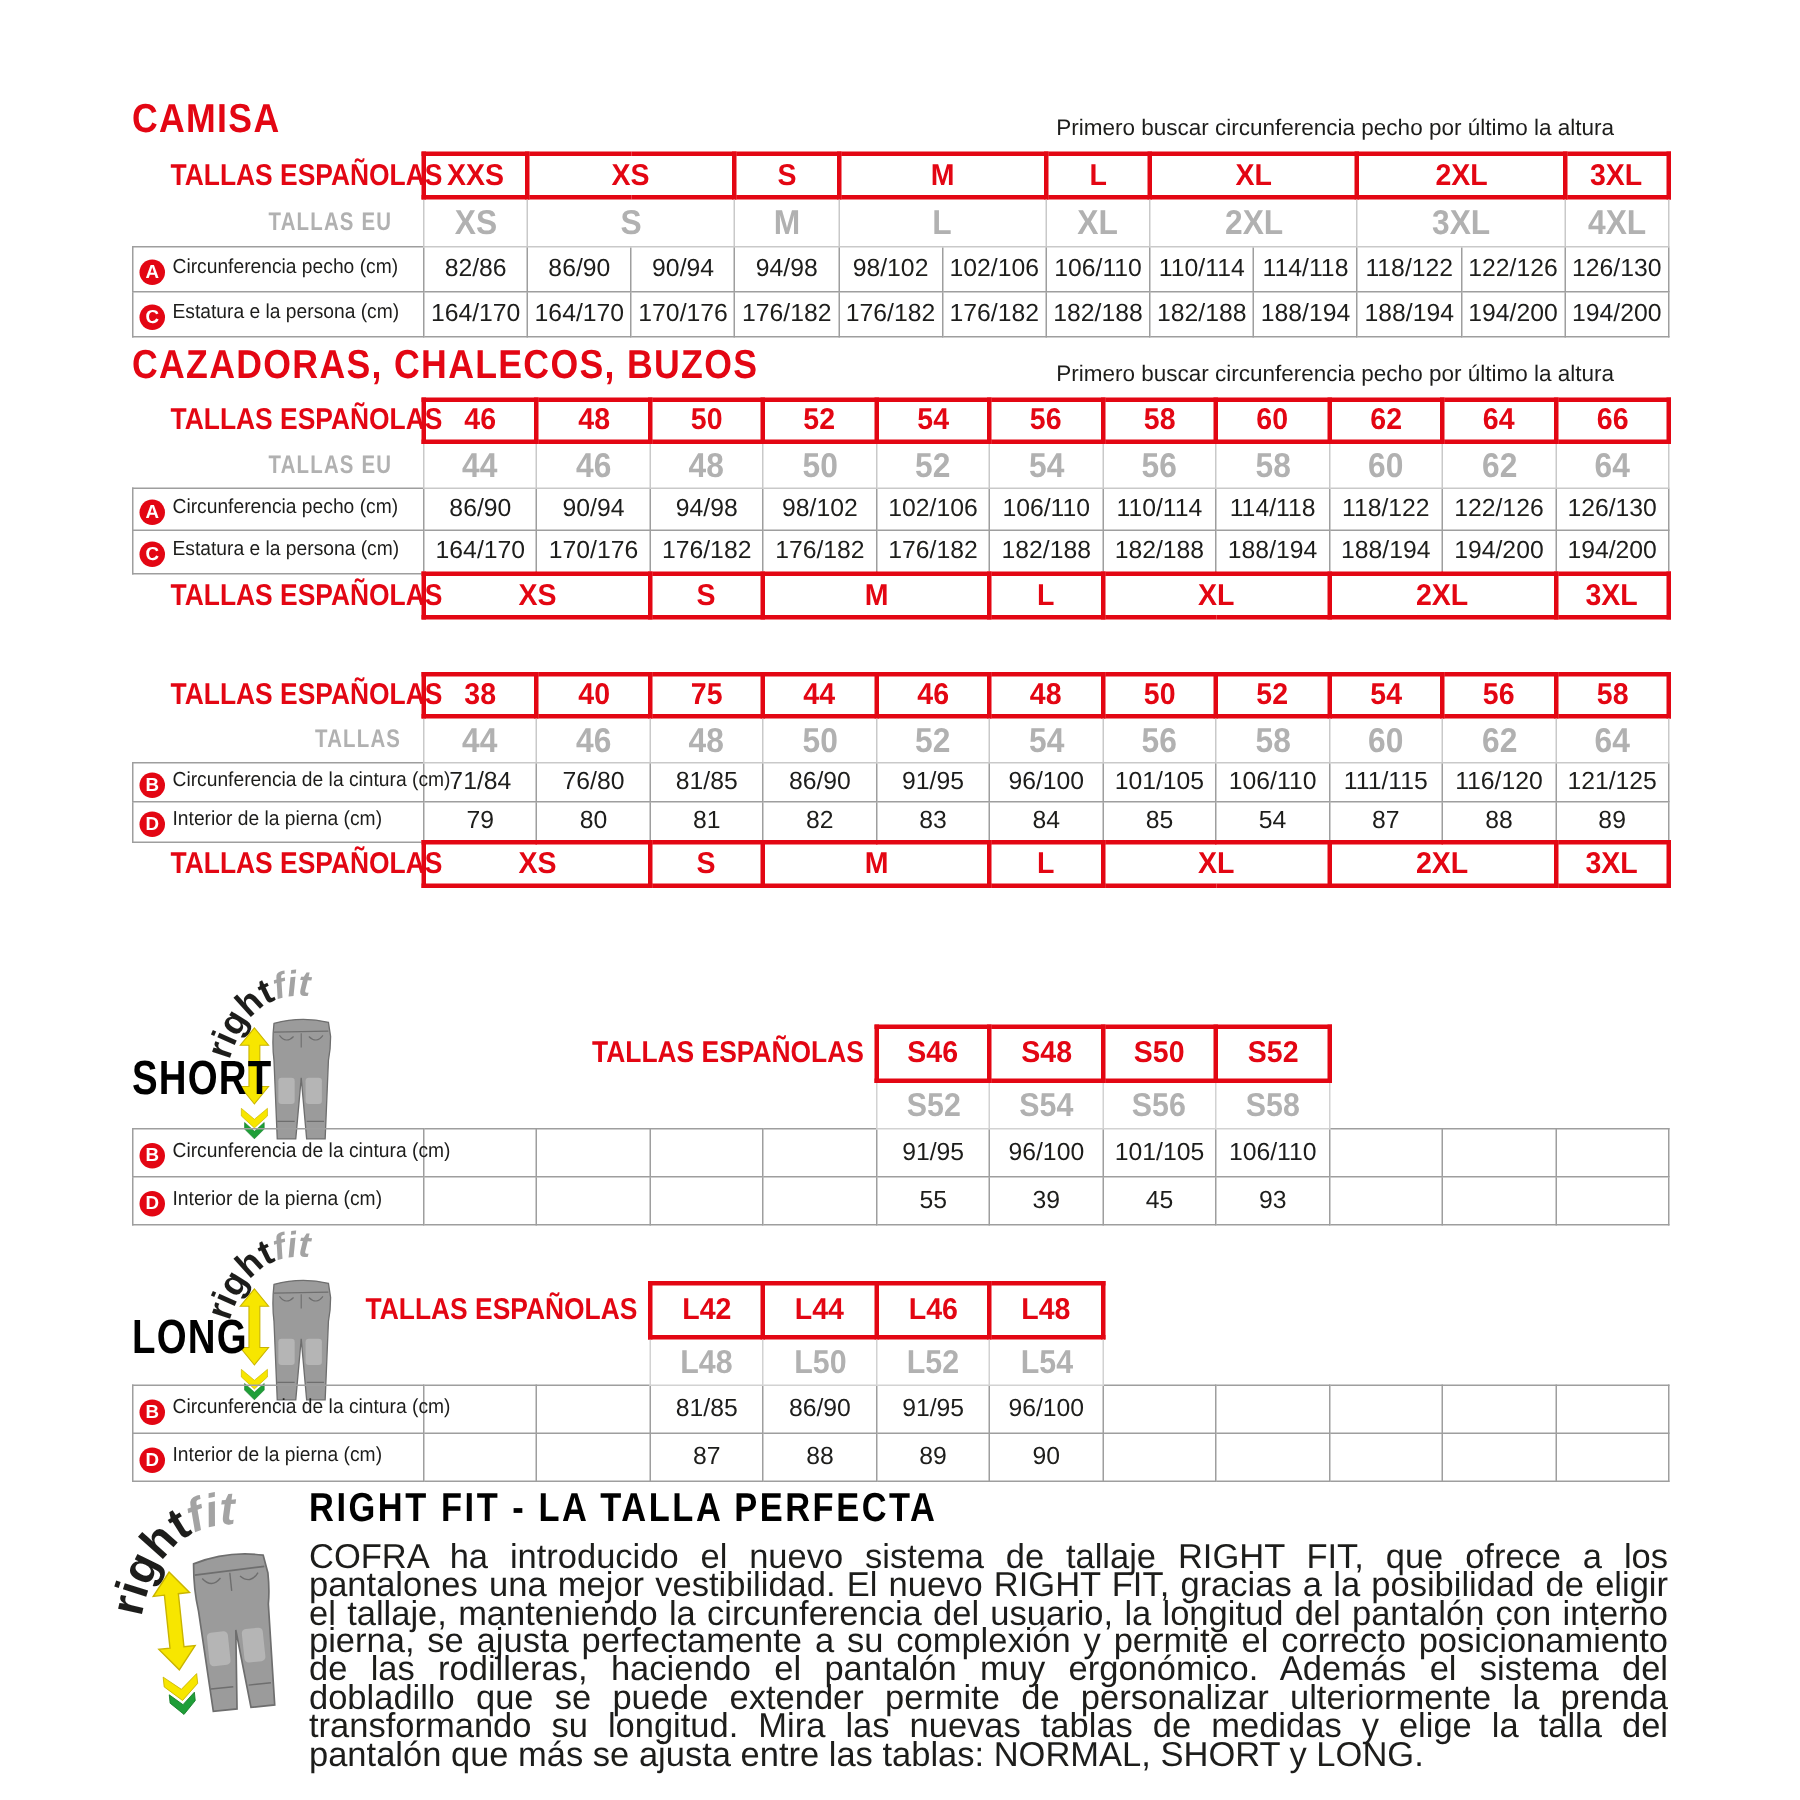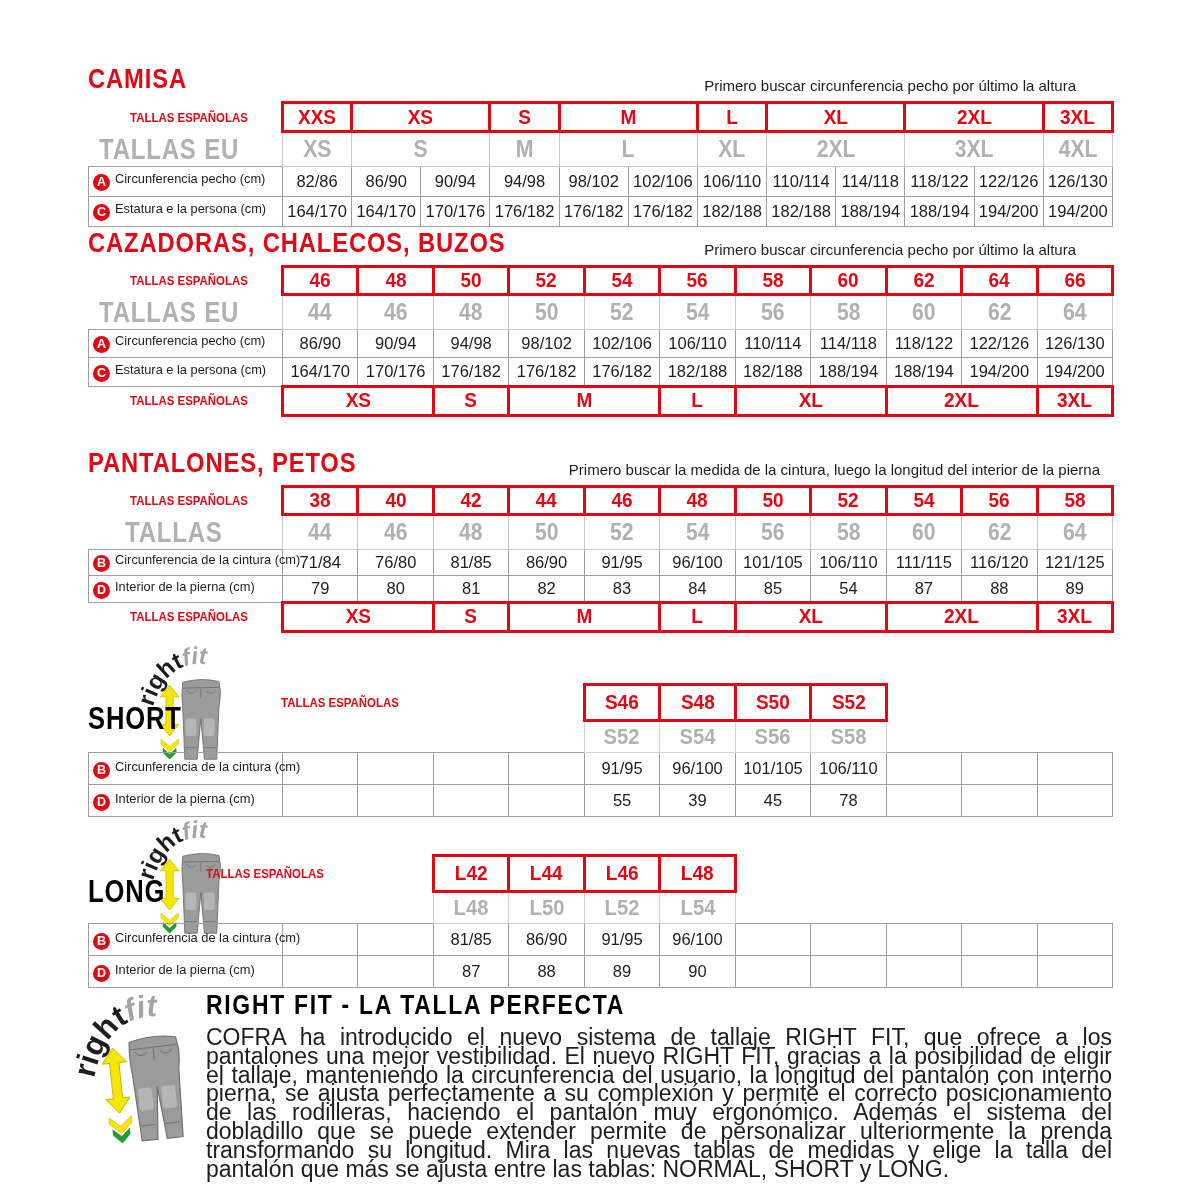--- a/index.html
+++ b/index.html
@@ -18,23 +18,23 @@
   .sec-title{margin:0;color:var(--red);font-size:27px;font-weight:bold;letter-spacing:1px;
              white-space:nowrap;transform:scaleX(.88);transform-origin:0 100%;}
   .note{font-size:15px;color:var(--ink);white-space:nowrap;padding-bottom:1px;}
   .note-wide{padding-right:38px;}
   .note-narrow{padding-right:14px;}
 
   table.tbl{border-collapse:collapse;table-layout:fixed;width:1024px;}
   td{padding:0;vertical-align:middle;text-align:center;white-space:nowrap;overflow:visible;}
   .cv{display:inline-block;}
   .lbl{border:none;}
-  .lbl-red{color:var(--red);font-weight:bold;font-size:13px;padding-right:7px;}
+  .lbl-red{color:var(--red);font-weight:bold;font-size:20px;text-align:right;padding-right:7px;}
   .lbl-red .cv{transform:scaleX(.88);transform-origin:100% 50%;}
-  .lbl-gray{color:var(--gray);font-weight:bold;font-size:30px;text-align:center;padding-left:2px;}
+  .lbl-gray{color:var(--gray);font-weight:bold;font-size:17px;text-align:right;padding-left:2px;}
   .lbl-gray .cv{transform:scaleX(.8);transform-origin:0 50%;letter-spacing:1px;}
   .red-size{border:3px solid var(--red);background:#fff;color:var(--red);font-weight:bold;font-size:20px;}
   .red-size .cv{transform:scaleX(.95);}
   .gray-size{border:1px solid #c9c9c9;color:var(--gray);font-weight:bold;font-size:23px;}
   .gray-size .cv{transform:scaleX(.92);}
   .sl-gray{border:1px solid #d2d2d2;font-size:22px;}
   .data{border:1px solid #9e9e9e;font-size:16.5px;color:var(--ink);}
   .lbl-data{border:1px solid #9e9e9e;text-align:left;padding-left:4px;font-size:13.5px;}
   .lbl-data .txt{display:inline-block;transform:scaleX(.95);transform-origin:0 50%;}
   .blank{border:none;}
@@ -234,45 +234,41 @@
             <td class="red-size"><span class="cv">L</span></td>
             <td class="red-size" colspan="2"><span class="cv">XL</span></td>
             <td class="red-size" colspan="2"><span class="cv">2XL</span></td>
             <td class="red-size"><span class="cv">3XL</span></td>
           </tr>
         </tbody>
       </table>
   </section>
 
   <section id="sec-pantalones">
-    <div class="title-row">
-      <h2 class="sec-title">PANTALONES, PETOS</h2>
-      <div class="note note-narrow">Primero buscar la medida de la cintura, luego la longitud del interior de la pierna</div>
-    </div>
     <table class="tbl">
         <colgroup>
           <col style="width: 194px;">
           <col style="width: 75.4545px;">
           <col style="width: 75.4545px;">
           <col style="width: 75.4545px;">
           <col style="width: 75.4545px;">
           <col style="width: 75.4545px;">
           <col style="width: 75.4545px;">
           <col style="width: 75.4545px;">
           <col style="width: 75.4545px;">
           <col style="width: 75.4545px;">
           <col style="width: 75.4545px;">
           <col style="width: 75.4545px;">
         </colgroup>
         <tbody id="tb-pantalones">
           <tr class="red-row">
             <td class="lbl lbl-red"><span class="cv">TALLAS ESPAÑOLAS</span></td>
             <td class="red-size"><span class="cv">38</span></td>
             <td class="red-size"><span class="cv">40</span></td>
-            <td class="red-size"><span class="cv">42</span></td>
+            <td class="red-size"><span class="cv">75</span></td>
             <td class="red-size"><span class="cv">44</span></td>
             <td class="red-size"><span class="cv">46</span></td>
             <td class="red-size"><span class="cv">48</span></td>
             <td class="red-size"><span class="cv">50</span></td>
             <td class="red-size"><span class="cv">52</span></td>
             <td class="red-size"><span class="cv">54</span></td>
             <td class="red-size"><span class="cv">56</span></td>
             <td class="red-size"><span class="cv">58</span></td>
           </tr>
           <tr class="gray-row">
@@ -409,21 +405,21 @@
           </tr>
           <tr class="data-row">
             <td class="lbl-data"><span class="circle">D</span><span class="txt">Interior de la pierna (cm)</span></td>
             <td class="data"></td>
             <td class="data"></td>
             <td class="data"></td>
             <td class="data"></td>
             <td class="data"><span class="cv">55</span></td>
             <td class="data"><span class="cv">39</span></td>
             <td class="data"><span class="cv">45</span></td>
-            <td class="data"><span class="cv">78</span></td>
+            <td class="data"><span class="cv">93</span></td>
             <td class="data"></td>
             <td class="data"></td>
             <td class="data"></td>
           </tr>
         </tbody>
       </table>
   </section>
 
   <section id="sec-long">
     <div class="logo" id="logo-long">

